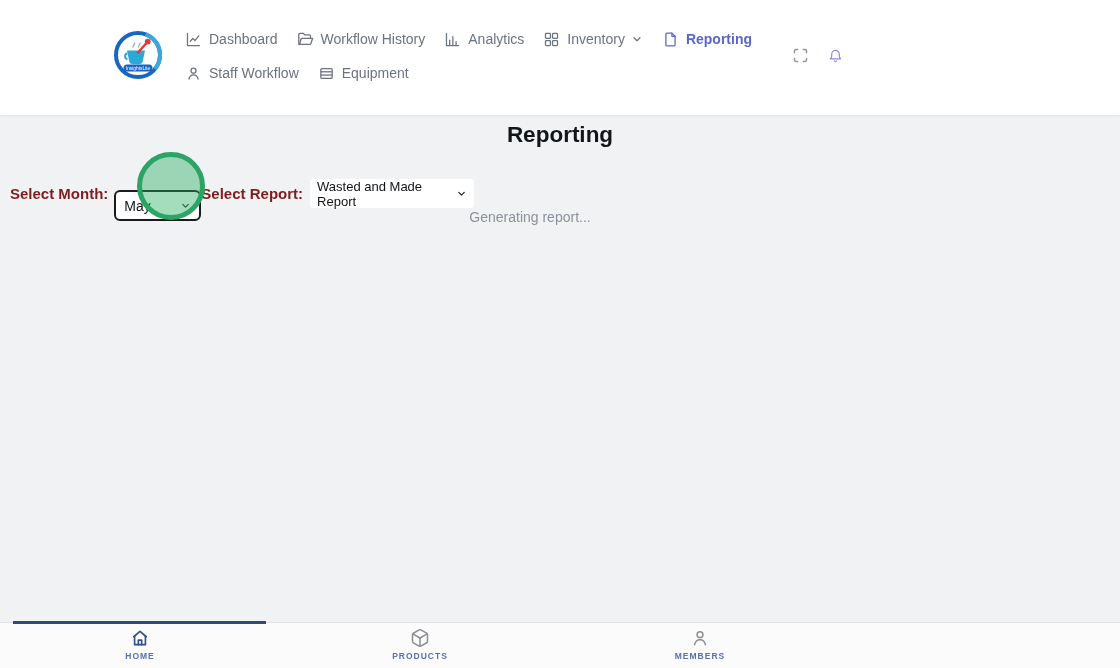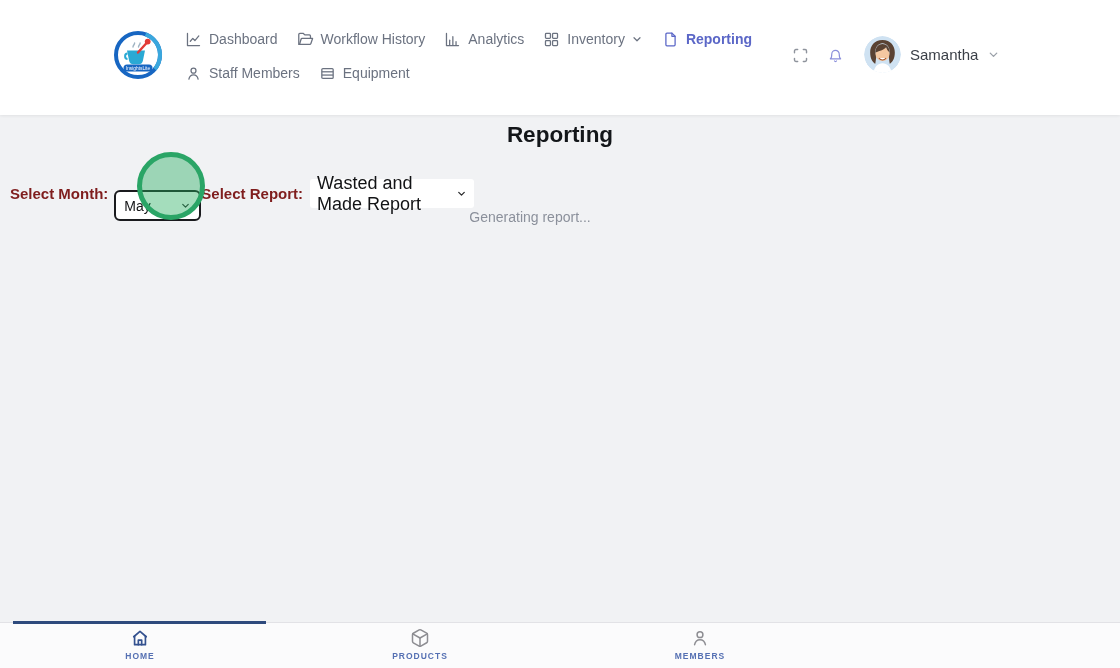--- a/index.html
+++ b/index.html
@@ -55,21 +55,21 @@
     display:flex;align-items:center;justify-content:space-between;
     background:#fff;cursor:pointer;color:#121315;
   }
   .select-month{
     margin-left:6px;width:87px;height:31px;border:2px solid #1a1b1e;
     border-radius:6px;padding:0 8px;font-size:14px;margin-top:24px;
   }
   .lbl-report{}
   .select-report{
     margin-left:7px;width:164px;height:29px;border-radius:3px;
-    padding:0 7px;font-size:18px;
+    padding:0 7px;font-size:13px;
   }
   .fake-select svg{width:11px;height:11px;color:#2a2b2d;flex:none}
   .status-text{
     position:absolute;top:209px;left:0;width:1060px;text-align:center;
     font-size:14px;color:var(--status-text);z-index:1;
   }
   .click-circle{
     position:absolute;left:137px;top:152px;width:68px;height:68px;border-radius:50%;
     border:5px solid var(--click-ring);background:var(--click-fill);
     z-index:6;pointer-events:none;
@@ -159,21 +159,21 @@
         </svg>
         <span>Reporting</span>
       </a>
     </div>
     <div class="nav-row">
       <a class="nav-item">
         <svg viewBox="0 0 24 24" fill="none" stroke="currentColor" stroke-width="1.8" stroke-linecap="round">
           <circle cx="12" cy="8" r="3.5"></circle>
             <path d="M5.5 20c.8-4 3.2-6 6.5-6s5.7 2 6.5 6"></path>
         </svg>
-        <span>Staff Members</span>
+        <span>Staff Workflow</span>
       </a>
       <a class="nav-item">
         <svg viewBox="0 0 24 24" fill="none" stroke="currentColor" stroke-width="1.8" stroke-linejoin="round">
           <rect x="4" y="5" width="16" height="14" rx="1.5"></rect>
           <line x1="4" y1="9.6" x2="20" y2="9.6"></line>
             <line x1="4" y1="14.2" x2="20" y2="14.2"></line>
         </svg>
         <span>Equipment</span>
       </a>
     </div>
@@ -187,43 +187,20 @@
         <path d="M20.5 16v2.5a2 2 0 0 1-2 2H16"></path>
           <path d="M8 20.5H5.5a2 2 0 0 1-2-2V16"></path>
       </svg>
     </button>
     <button class="icon-btn btn-bell">
       <svg viewBox="0 0 24 24" fill="none" stroke="currentColor" stroke-width="1.9" stroke-linecap="round" stroke-linejoin="round">
         <path d="M18 9a6 6 0 1 0-12 0c0 6-2.2 7.5-2.2 7.5h16.4S18 15 18 9"></path>
         <path d="M10.4 20a1.9 1.9 0 0 0 3.2 0"></path>
       </svg>
     </button>
-    <div class="user-menu">
-      <span class="avatar">
-        <svg viewBox="0 0 36 36">
-          <defs>
-              <clipPath id="avc">
-                <circle cx="18" cy="18" r="18"></circle>
-              </clipPath>
-            </defs>
-          <g clip-path="url(#avc)">
-            <circle cx="18" cy="18" r="18" fill="#cfe2f2"></circle>
-            <path d="M18 4c-8 0-12 6-12 12 0 6 2.5 9.5 5 11l1-7-1-5c0-4 3-8 7-8s7 4 7 8l-1 5 1 7c2.5-1.5 5-5 5-11 0-6-4-12-12-12z" fill="#5a4233"></path>
-            <circle cx="18" cy="17.5" r="6.8" fill="#f4c7a1"></circle>
-            <path d="M11 16c0-5 3.2-8.3 7-8.3s7 3.3 7 8.3c-2-1.2-3-3.5-3.5-5-1.5 2-6 3.8-10.5 5z" fill="#5a4233"></path>
-            <path d="M14.5 21.5c1 1.2 2.2 1.8 3.5 1.8s2.5-.6 3.5-1.8" stroke="#a0552d" stroke-width="1" fill="#fff"></path>
-            <path d="M9 36c1-6 4.5-9.5 9-9.5s8 3.5 9 9.5z" fill="#ffffff"></path>
-          </g>
-        </svg>
-      </span>
-      <span class="user-name">Samantha</span>
-      <svg class="dd" viewBox="0 0 24 24" fill="none" stroke="currentColor" stroke-width="2.4" stroke-linecap="round" stroke-linejoin="round">
-        <path d="M6 9.5l6 6 6-6"></path>
-      </svg>
-    </div>
   </div>
 </header>
 
 <h1 class="page-title">Reporting</h1>
 
 <div class="controls">
   <span class="ctrl-label">Select Month:</span>
   <div class="fake-select select-month">
     <span>May</span>
     <svg viewBox="0 0 24 24" fill="none" stroke="currentColor" stroke-width="2.6" stroke-linecap="round" stroke-linejoin="round">

